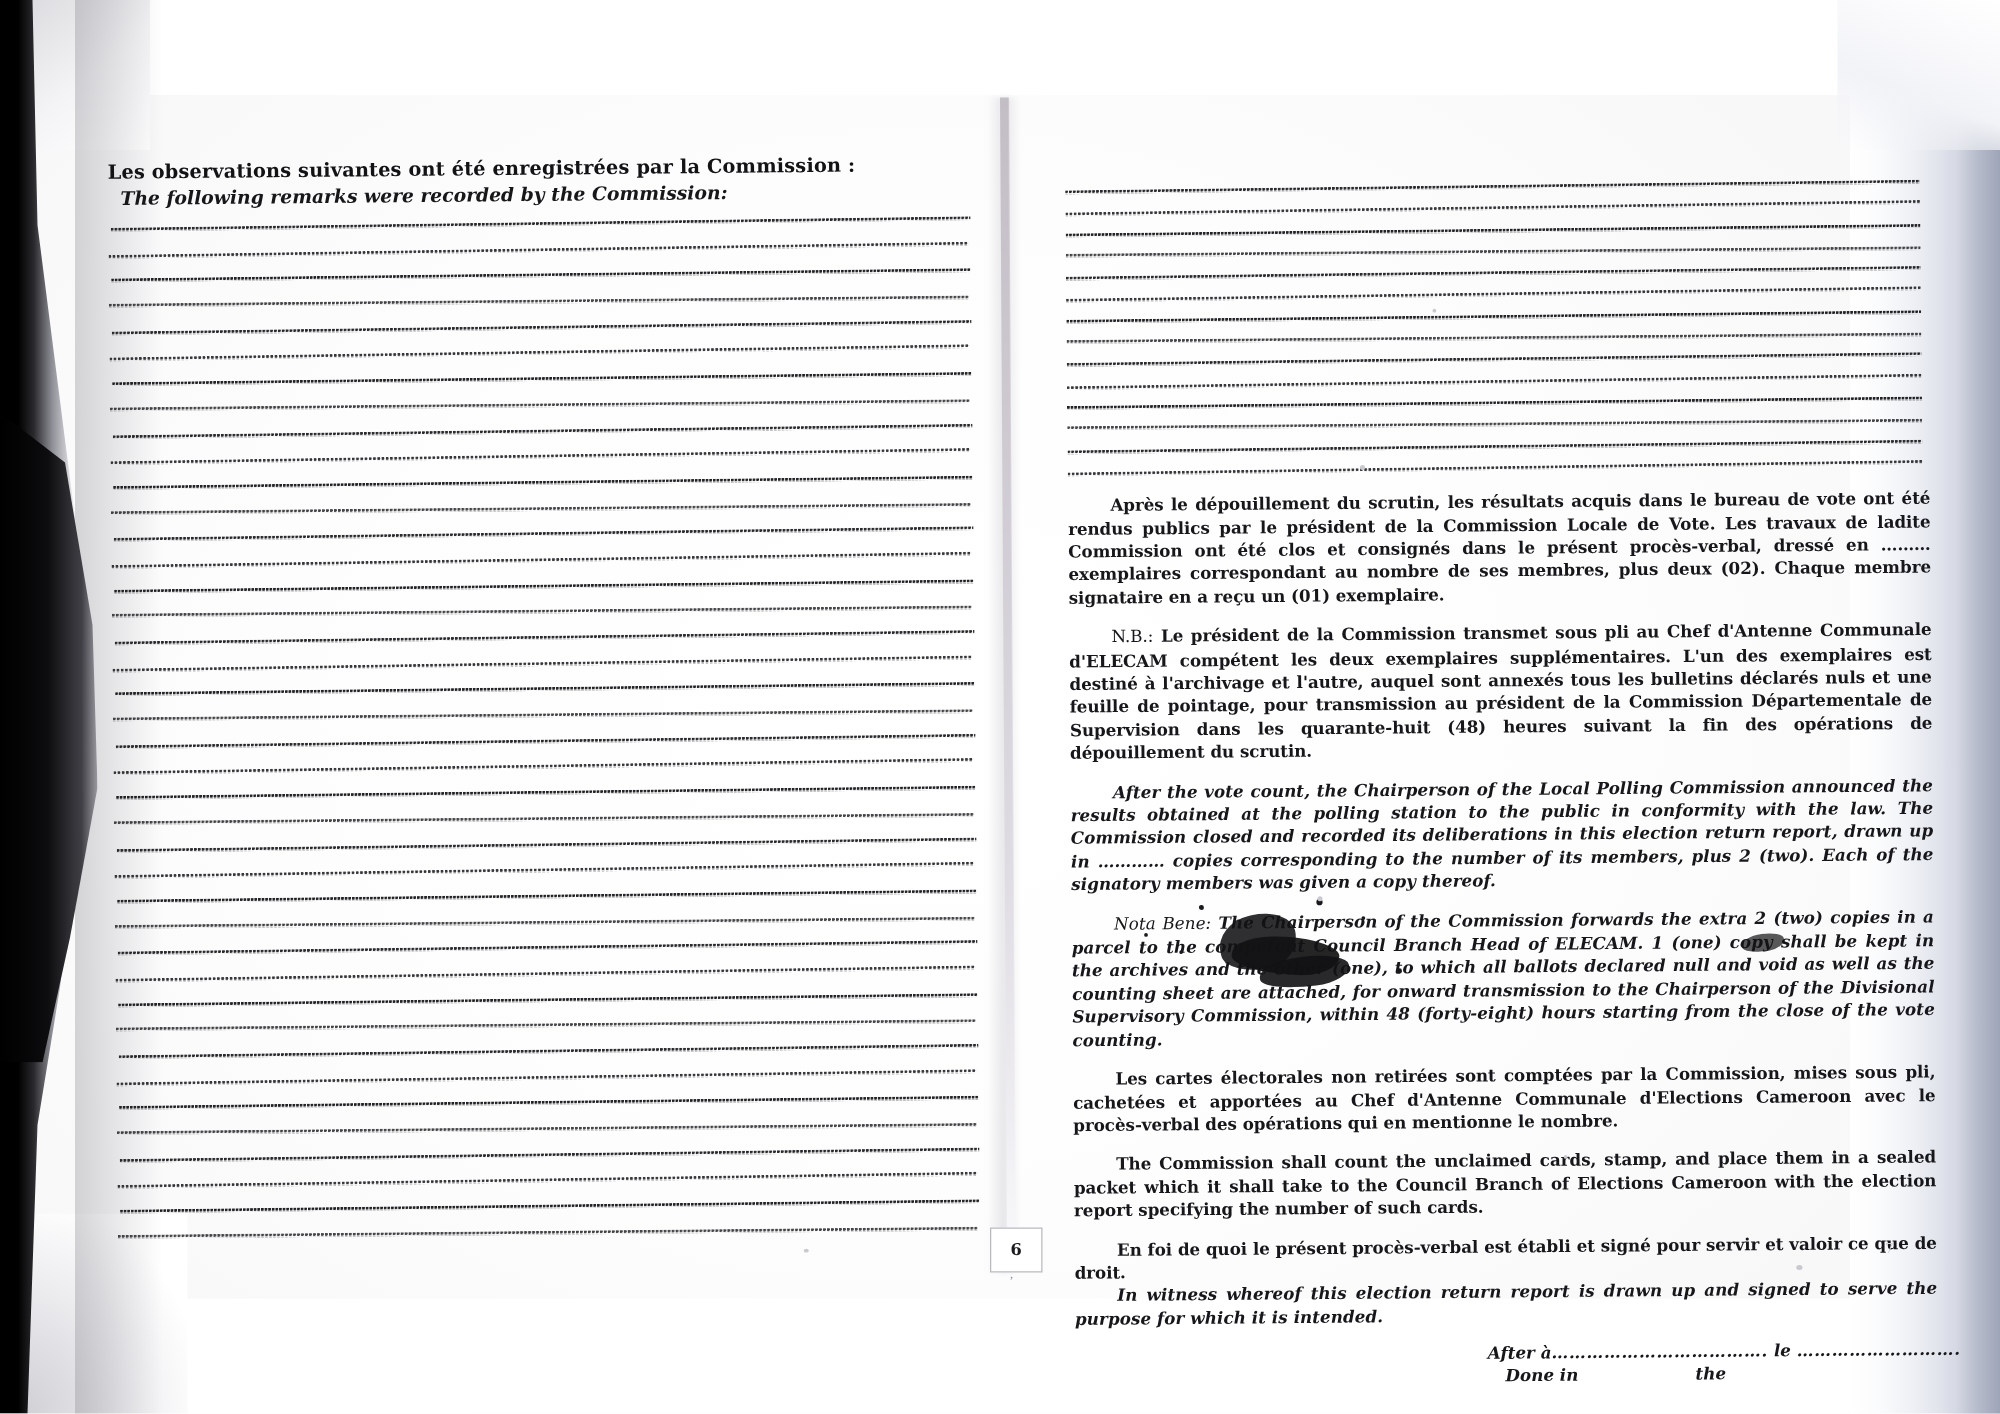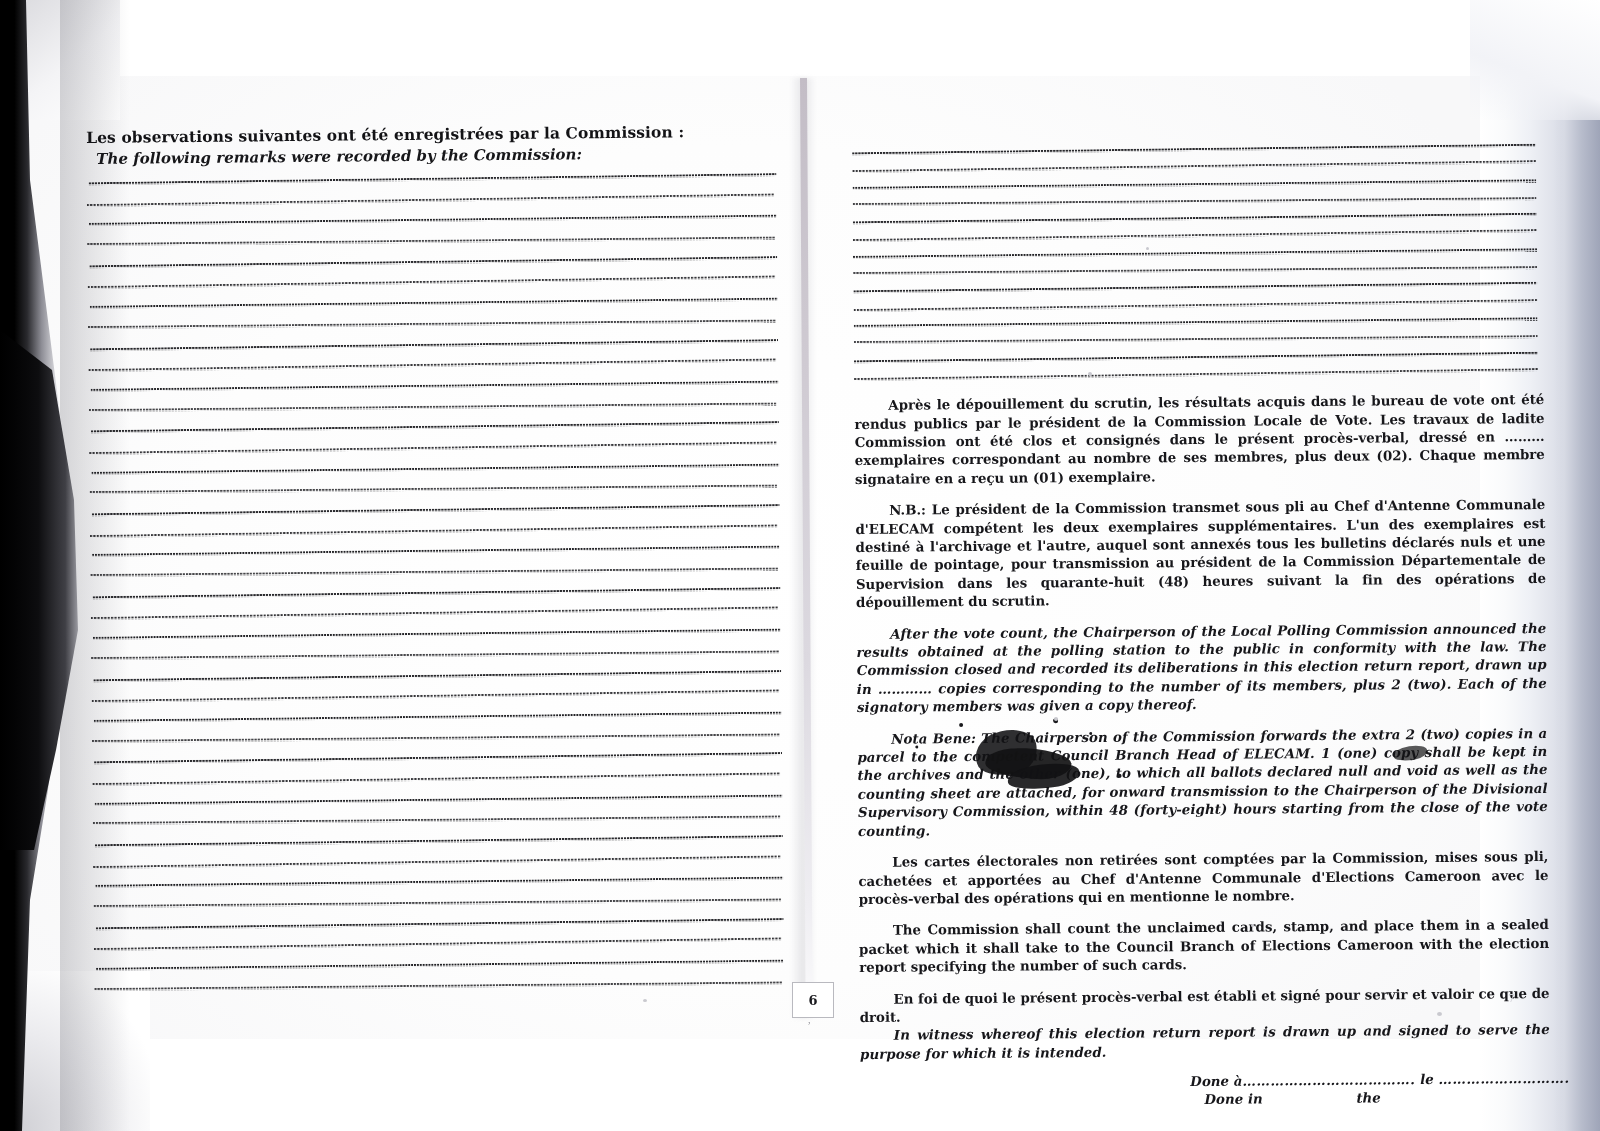--- a/index.html
+++ b/index.html
@@ -192,21 +192,21 @@
     text-indent: 34px;
     letter-spacing: -0.05px;
   }
   .para.fr { font-weight: 600; }
   .para.en-it {
     font-style: italic;
     font-weight: 600;
     letter-spacing: .05px;
   }
   .para.en-rom { font-weight: 600; }
-  .para b { font-weight: 700; }
+  .para b { font-weight: 400; }
 
   .para.tight { margin-bottom: 11px; }
 
   
   .nb-wrap { position: relative; }
   .ink-blob {
     position: absolute;
     background: #121214;
     border-radius: 48% 52% 40% 60% / 55% 45% 58% 42%;
     pointer-events: none;
@@ -389,21 +389,21 @@
     <p class="para fr">Les cartes électorales non retirées sont comptées par la Commission, mises sous pli, cachetées et apportées au Chef d'Antenne Communale d'Elections Cameroon avec le procès-verbal des opérations qui en mentionne le nombre.</p>
 
     <p class="para en-rom">The Commission shall count the unclaimed cards, stamp, and place them in a sealed packet which it shall take to the Council Branch of Elections Cameroon with the election report specifying the number of such cards.</p>
 
     <p class="para fr tight" style="margin-bottom:0">En foi de quoi le présent procès-verbal est établi et signé pour servir et valoir ce que de droit.</p>
 
     <p class="para en-it" style="margin-top:0">In witness whereof this election return report is drawn up and signed to serve the purpose for which it is intended.</p>
 
     <div class="sig-block">
       <div class="sig-row1">
-        <span>Done à</span><span class="dotfill">……………………………….</span>
+        <span>After à</span><span class="dotfill">……………………………….</span>
         <span>le</span>
         <span class="dotfill">……………………….</span>
       </div>
       <div class="sig-row2">
         <span class="sig-done">Done in</span>
         <span class="sig-the">the</span>
       </div>
     </div>
   </div>
 

